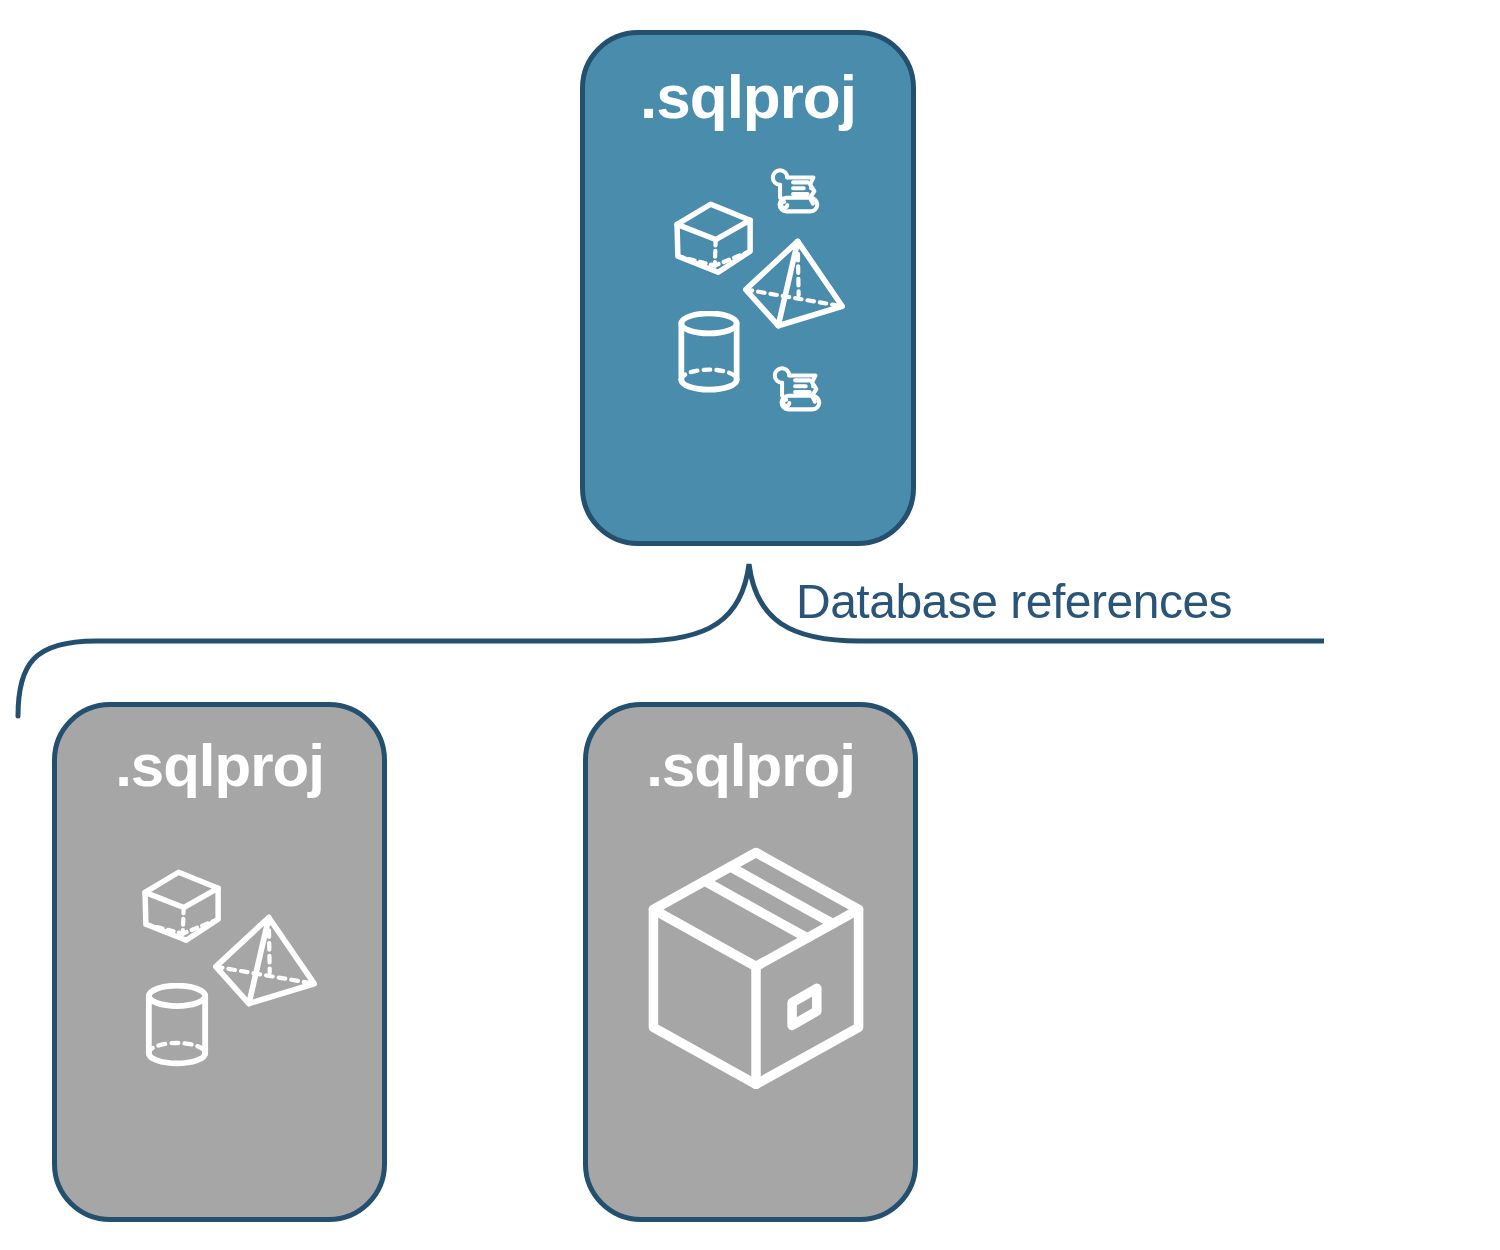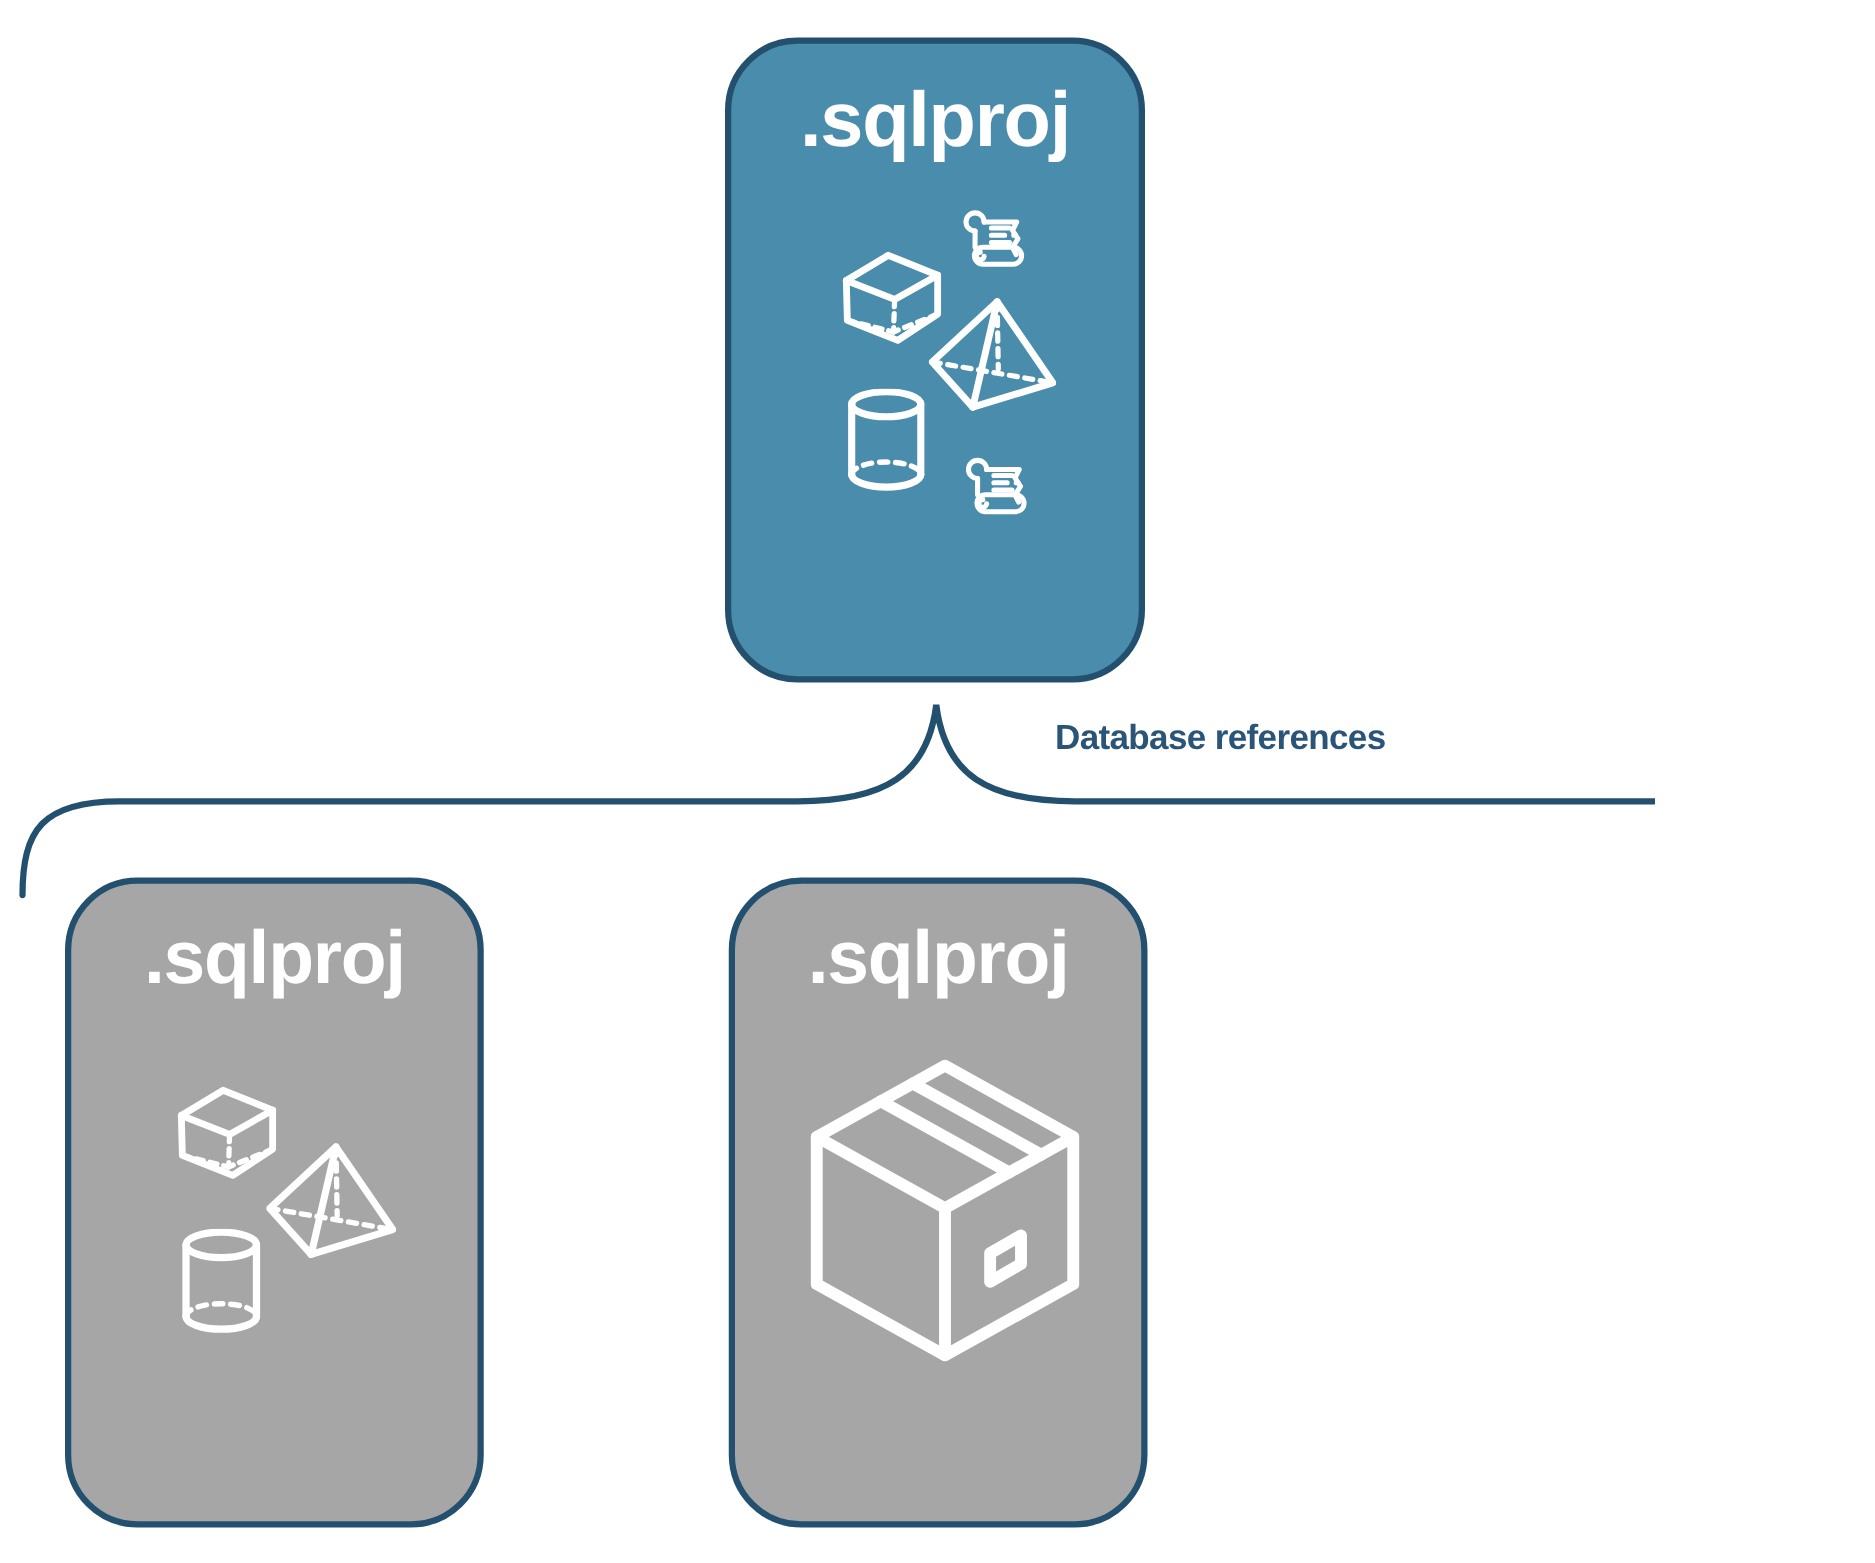--- a/index.html
+++ b/index.html
@@ -43,21 +43,21 @@
   .c0 .i-cylinder{left:86px;top:276px;width:68px;height:84px;}
 
   
   .c1 .i-package{left:54px;top:136px;width:228px;height:266px;}
 
   
   .c2 .i-nuget{left:62px;top:150px;width:256px;height:275px;}
 
   .brace{position:absolute;left:0;top:0;width:1500px;height:1250px;pointer-events:none;}
 
-  .connector-label{position:absolute;left:844px;top:574px;font-weight:bold;font-size:28px;
+  .connector-label{position:absolute;left:796px;top:574px;font-weight:normal;font-size:48px;
     letter-spacing:-0.5px;color:var(--connector-label-text,#2A5578);white-space:nowrap;}
 
   .stroke{fill:none;stroke:var(--icon-stroke,#fff);stroke-linecap:round;stroke-linejoin:round;}
   .dash{stroke-dasharray:7 6.5;}
 </style>
 </head>
 <body>
 
 <div class="stage">
 

